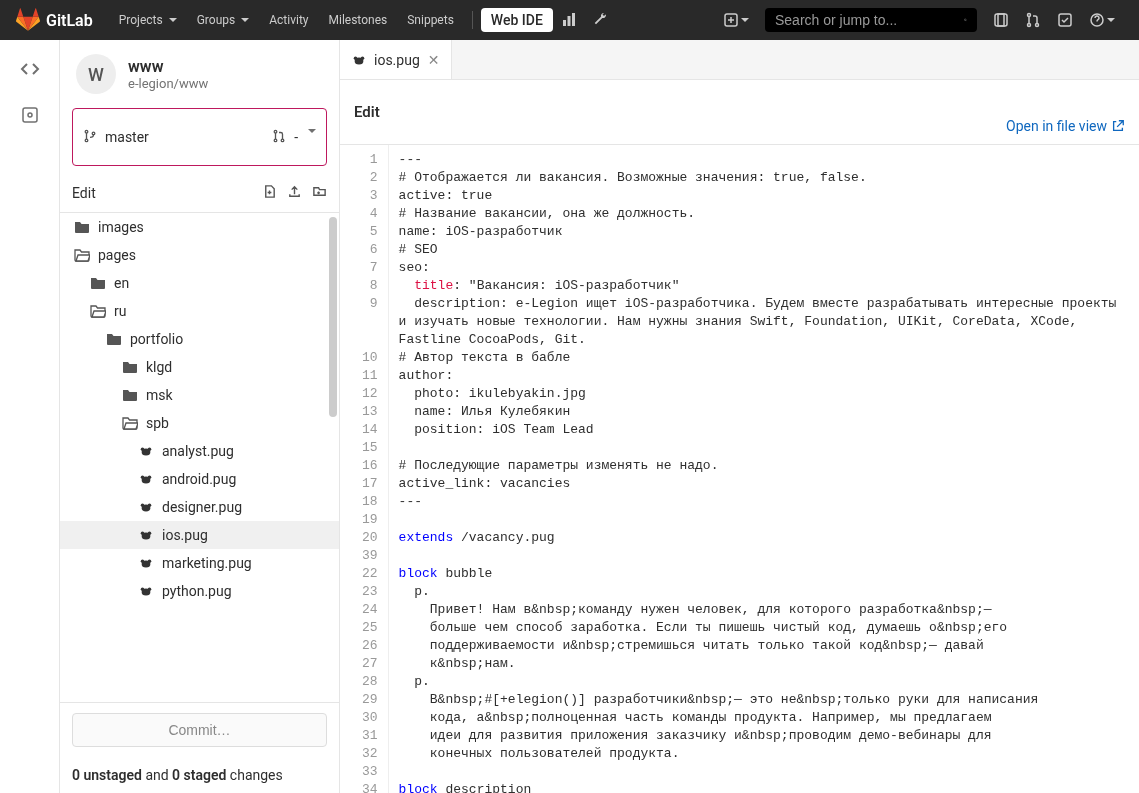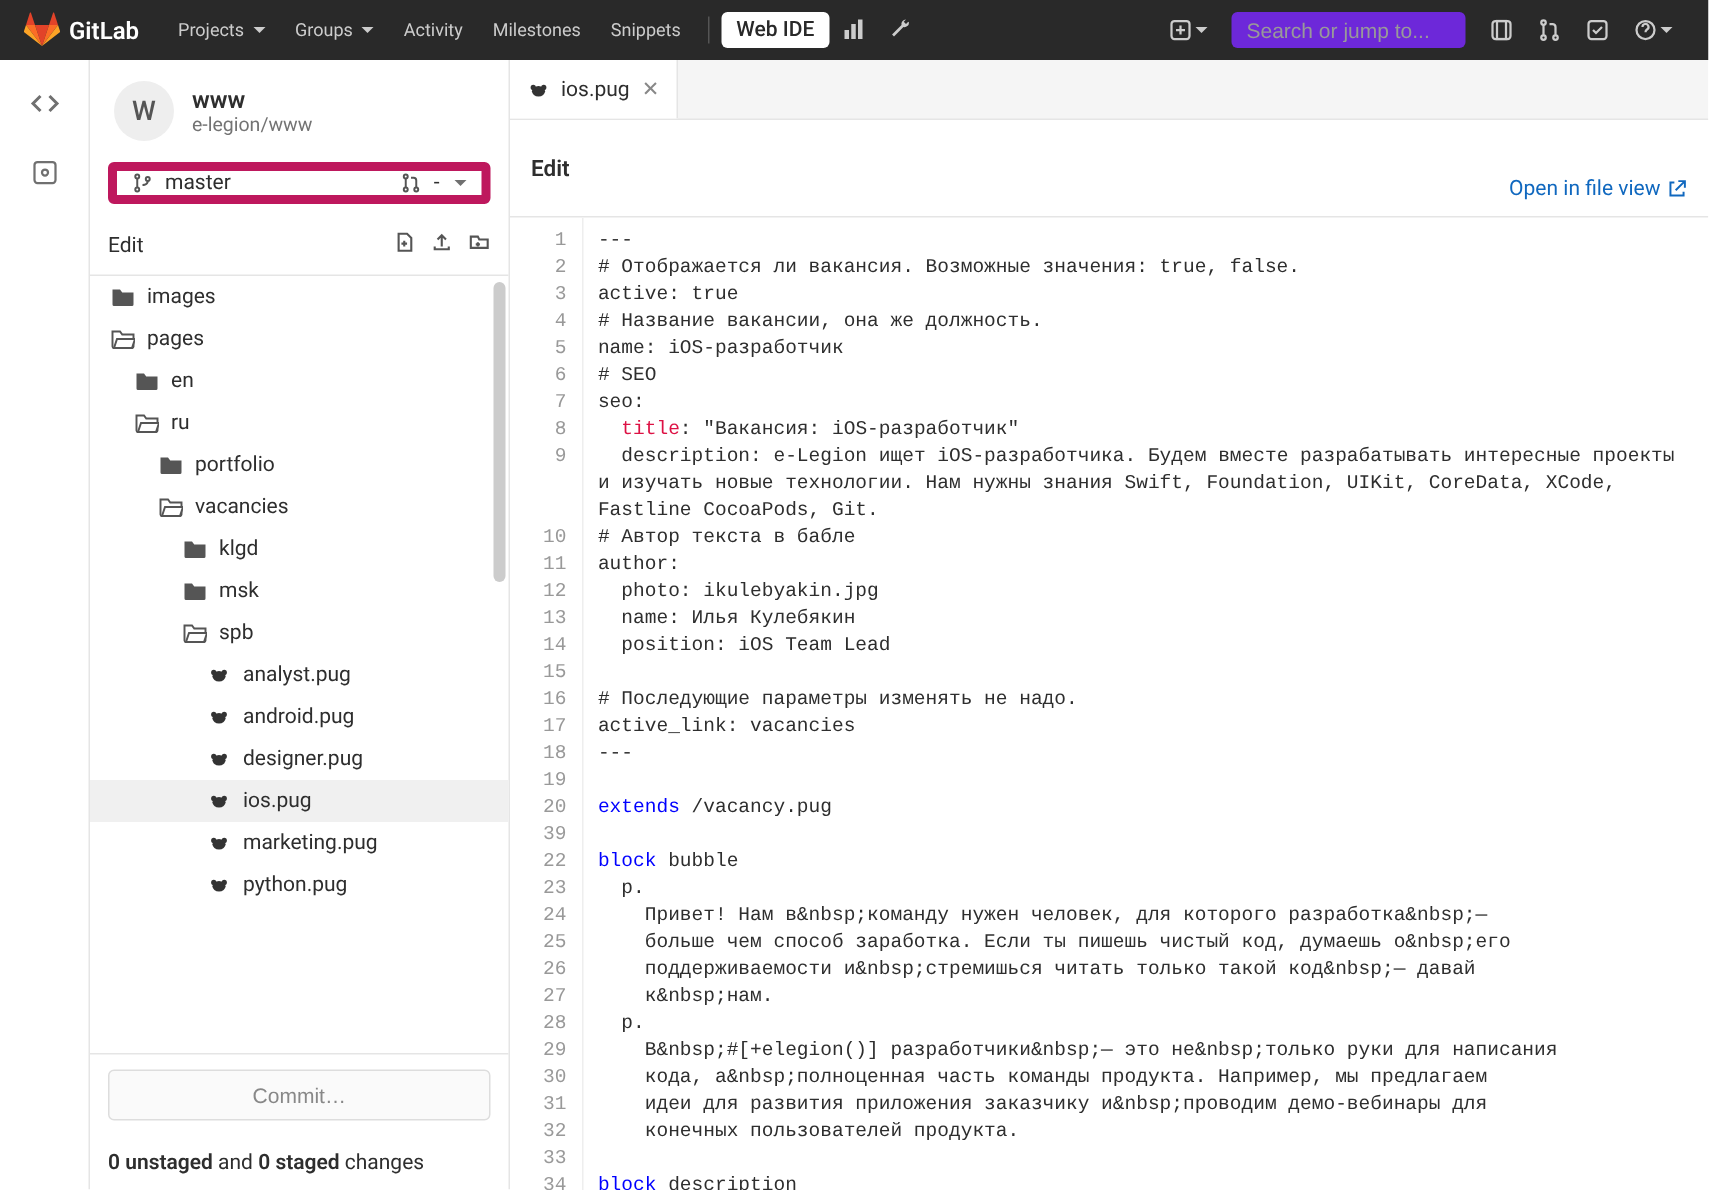--- a/index.html
+++ b/index.html
@@ -6,37 +6,37 @@
 body { font-family: -apple-system, BlinkMacSystemFont, "Segoe UI", Roboto, sans-serif; font-size: 14px; color: #2e2e2e; overflow: hidden; }
 .topbar { height: 40px; background: #292929; display: flex; align-items: center; padding: 0 16px; color: #fff; }
 .logo { display: flex; align-items: center; gap: 6px; margin-right: 16px; cursor: pointer; }
 .logo svg { width: 24px; height: 24px; }
 .logo-text { font-weight: 600; font-size: 16px; }
 .nav-item { padding: 0 10px; color: #ccc; cursor: pointer; font-size: 12px; display: flex; align-items: center; gap: 4px; height: 40px; }
 .nav-sep { width: 1px; height: 18px; background: #555; margin: 0 8px; }
 .webide-btn { background: #fff; color: #292929; padding: 4px 10px; border-radius: 4px; font-weight: 500; font-size: 14px; cursor: pointer; }
 .topbar-spacer { flex: 1; }
 .topbar-icon { padding: 0 8px; cursor: pointer; color: #ccc; display: flex; align-items: center; height: 40px; }
-.search-box { background: #6d28d9; border-radius: 4px; padding: 4px 10px; display: flex; align-items: center; gap: 8px; margin: 0 8px; width: 156px; }
+.search-box { background: #000000; border-radius: 4px; padding: 4px 10px; display: flex; align-items: center; gap: 8px; margin: 0 8px; width: 212px; }
 .search-box input { background: transparent; border: none; color: #ccc; font-size: 14px; outline: none; flex: 1; }
 .search-box input::placeholder { color: #999; }
 .caret-down { display: inline-block; width: 0; height: 0; border-left: 4px solid transparent; border-right: 4px solid transparent; border-top: 4px solid currentColor; margin-left: 2px; }
 
 .layout { display: flex; height: calc(100vh - 40px); }
 .rail { width: 60px; border-right: 1px solid #e5e5e5; display: flex; flex-direction: column; align-items: center; padding-top: 16px; gap: 20px; }
 .rail-icon { width: 26px; height: 26px; display: flex; align-items: center; justify-content: center; cursor: pointer; color: #707070; }
 
 .sidebar { width: 280px; border-right: 1px solid #e5e5e5; display: flex; flex-direction: column; }
 .project-header { display: flex; align-items: center; gap: 12px; padding: 14px 16px; }
 .project-avatar { width: 40px; height: 40px; border-radius: 50%; background: #eee; display: flex; align-items: center; justify-content: center; font-size: 18px; color: #555; font-weight: 500; }
 .project-name { font-weight: 600; font-size: 16px; }
 .project-path { font-size: 13px; color: #737373; }
 
 .branch-row { padding: 0 12px 8px; }
-.branch-box { border: 6px solid #be185d; border-radius: 4px; display: flex; align-items: center; padding: 0 10px; gap: 8px; cursor: pointer; }
+.branch-box { border: 1px solid #be185d; border-radius: 4px; display: flex; padding: 20px 10px; gap: 8px; cursor: pointer; }
 .branch-box .spacer { flex: 1; }
 .branch-caret { color: #707070; }
 
 .section-header { display: flex; align-items: center; padding: 10px 12px; border-bottom: 1px solid #e5e5e5; }
 .section-title { font-size: 14px; }
 .section-actions { margin-left: auto; display: flex; gap: 10px; }
 .section-actions span { cursor: pointer; color: #555; }
 
 .tree { flex: 1; overflow-y: auto; position: relative; }
 .tree-scroll-track { position: absolute; right: 2px; top: 4px; width: 8px; height: 200px; background: #ccc; border-radius: 4px; }
@@ -261,29 +261,20 @@
             </span>
             <span>ru</span>
           </div>
           <div class="tree-item indent-2">
             <span class="icon">
               <svg width="16" height="14" viewBox="0 0 16 14" fill="#555">
                 <path d="M1 2h5l1.5 2H15v8a1 1 0 01-1 1H2a1 1 0 01-1-1z"></path>
               </svg>
             </span>
             <span>portfolio</span>
-          </div>
-          <div class="tree-item indent-2">
-            <span class="icon">
-              <svg width="16" height="14" viewBox="0 0 16 14" fill="none" stroke="#555" stroke-width="1.3">
-                <path d="M1 2h5l1.5 2H15v8a1 1 0 01-1 1H2a1 1 0 01-1-1z" fill="#fff"></path>
-                <path d="M2 13l2-6h12l-2 6z" fill="#fff"></path>
-              </svg>
-            </span>
-            <span>vacancies</span>
           </div>
           <div class="tree-item indent-3">
             <span class="icon">
               <svg width="16" height="14" viewBox="0 0 16 14" fill="#555">
                 <path d="M1 2h5l1.5 2H15v8a1 1 0 01-1 1H2a1 1 0 01-1-1z"></path>
               </svg>
             </span>
             <span>klgd</span>
           </div>
           <div class="tree-item indent-3">

